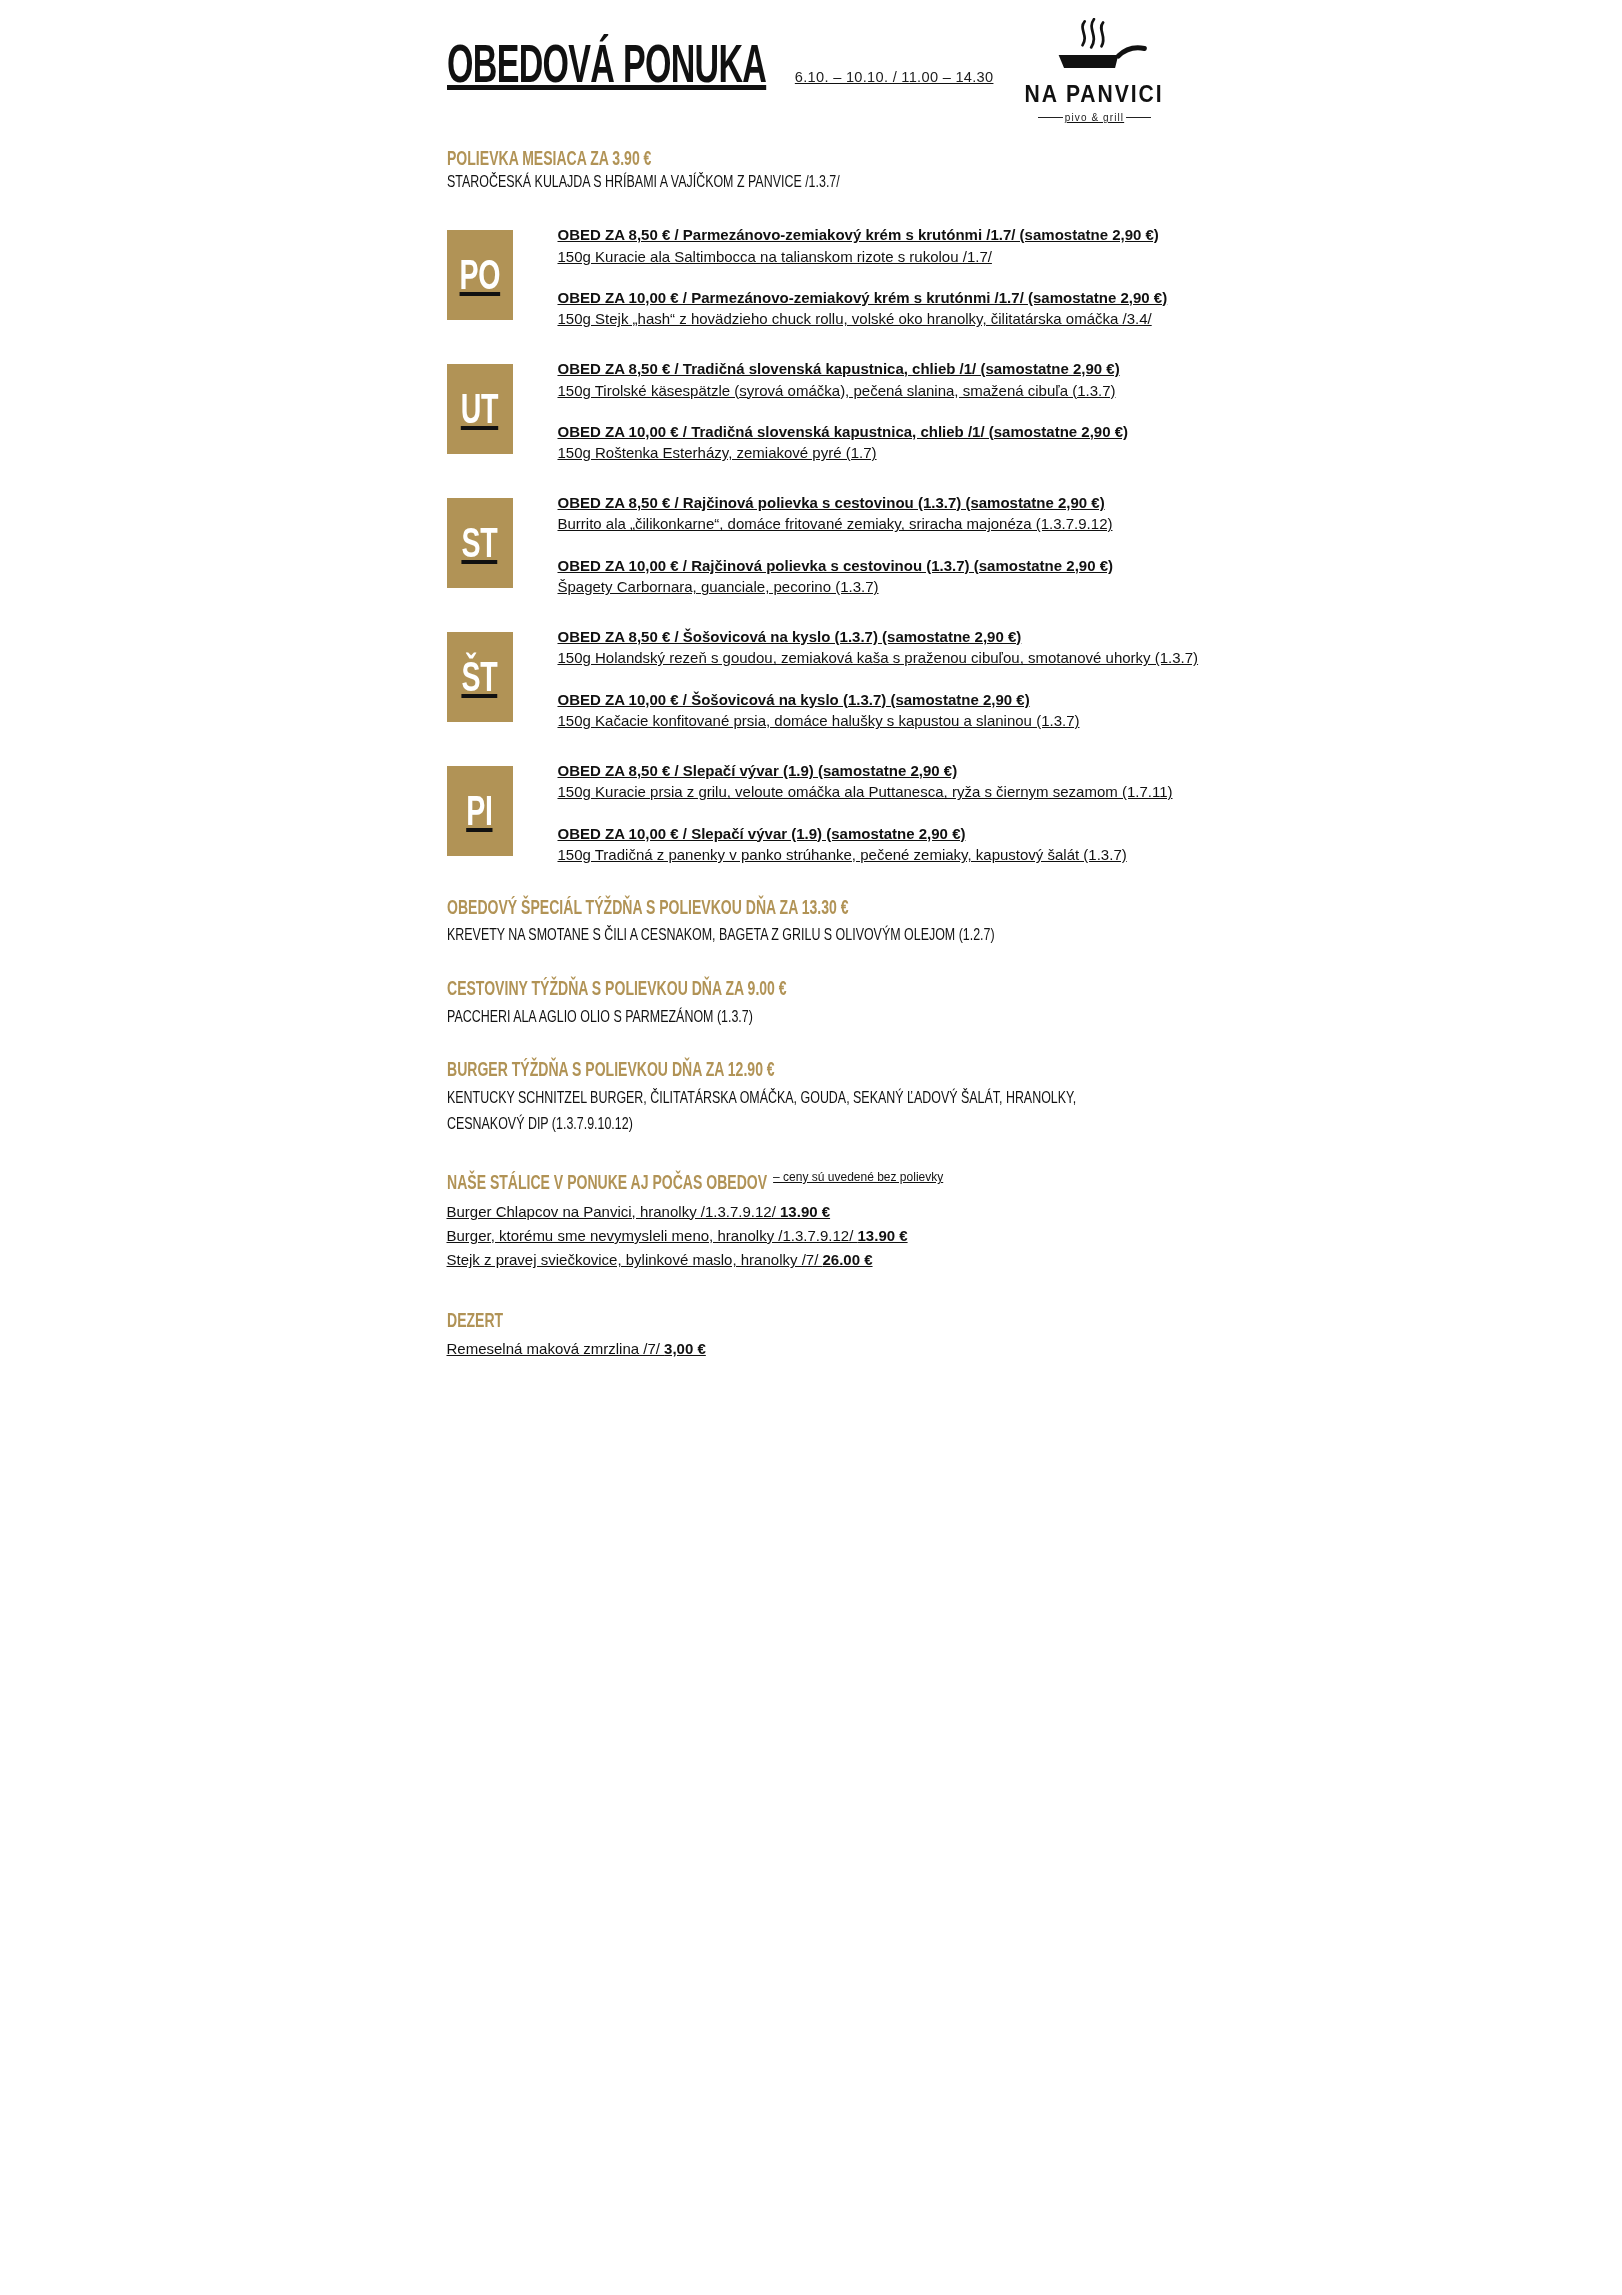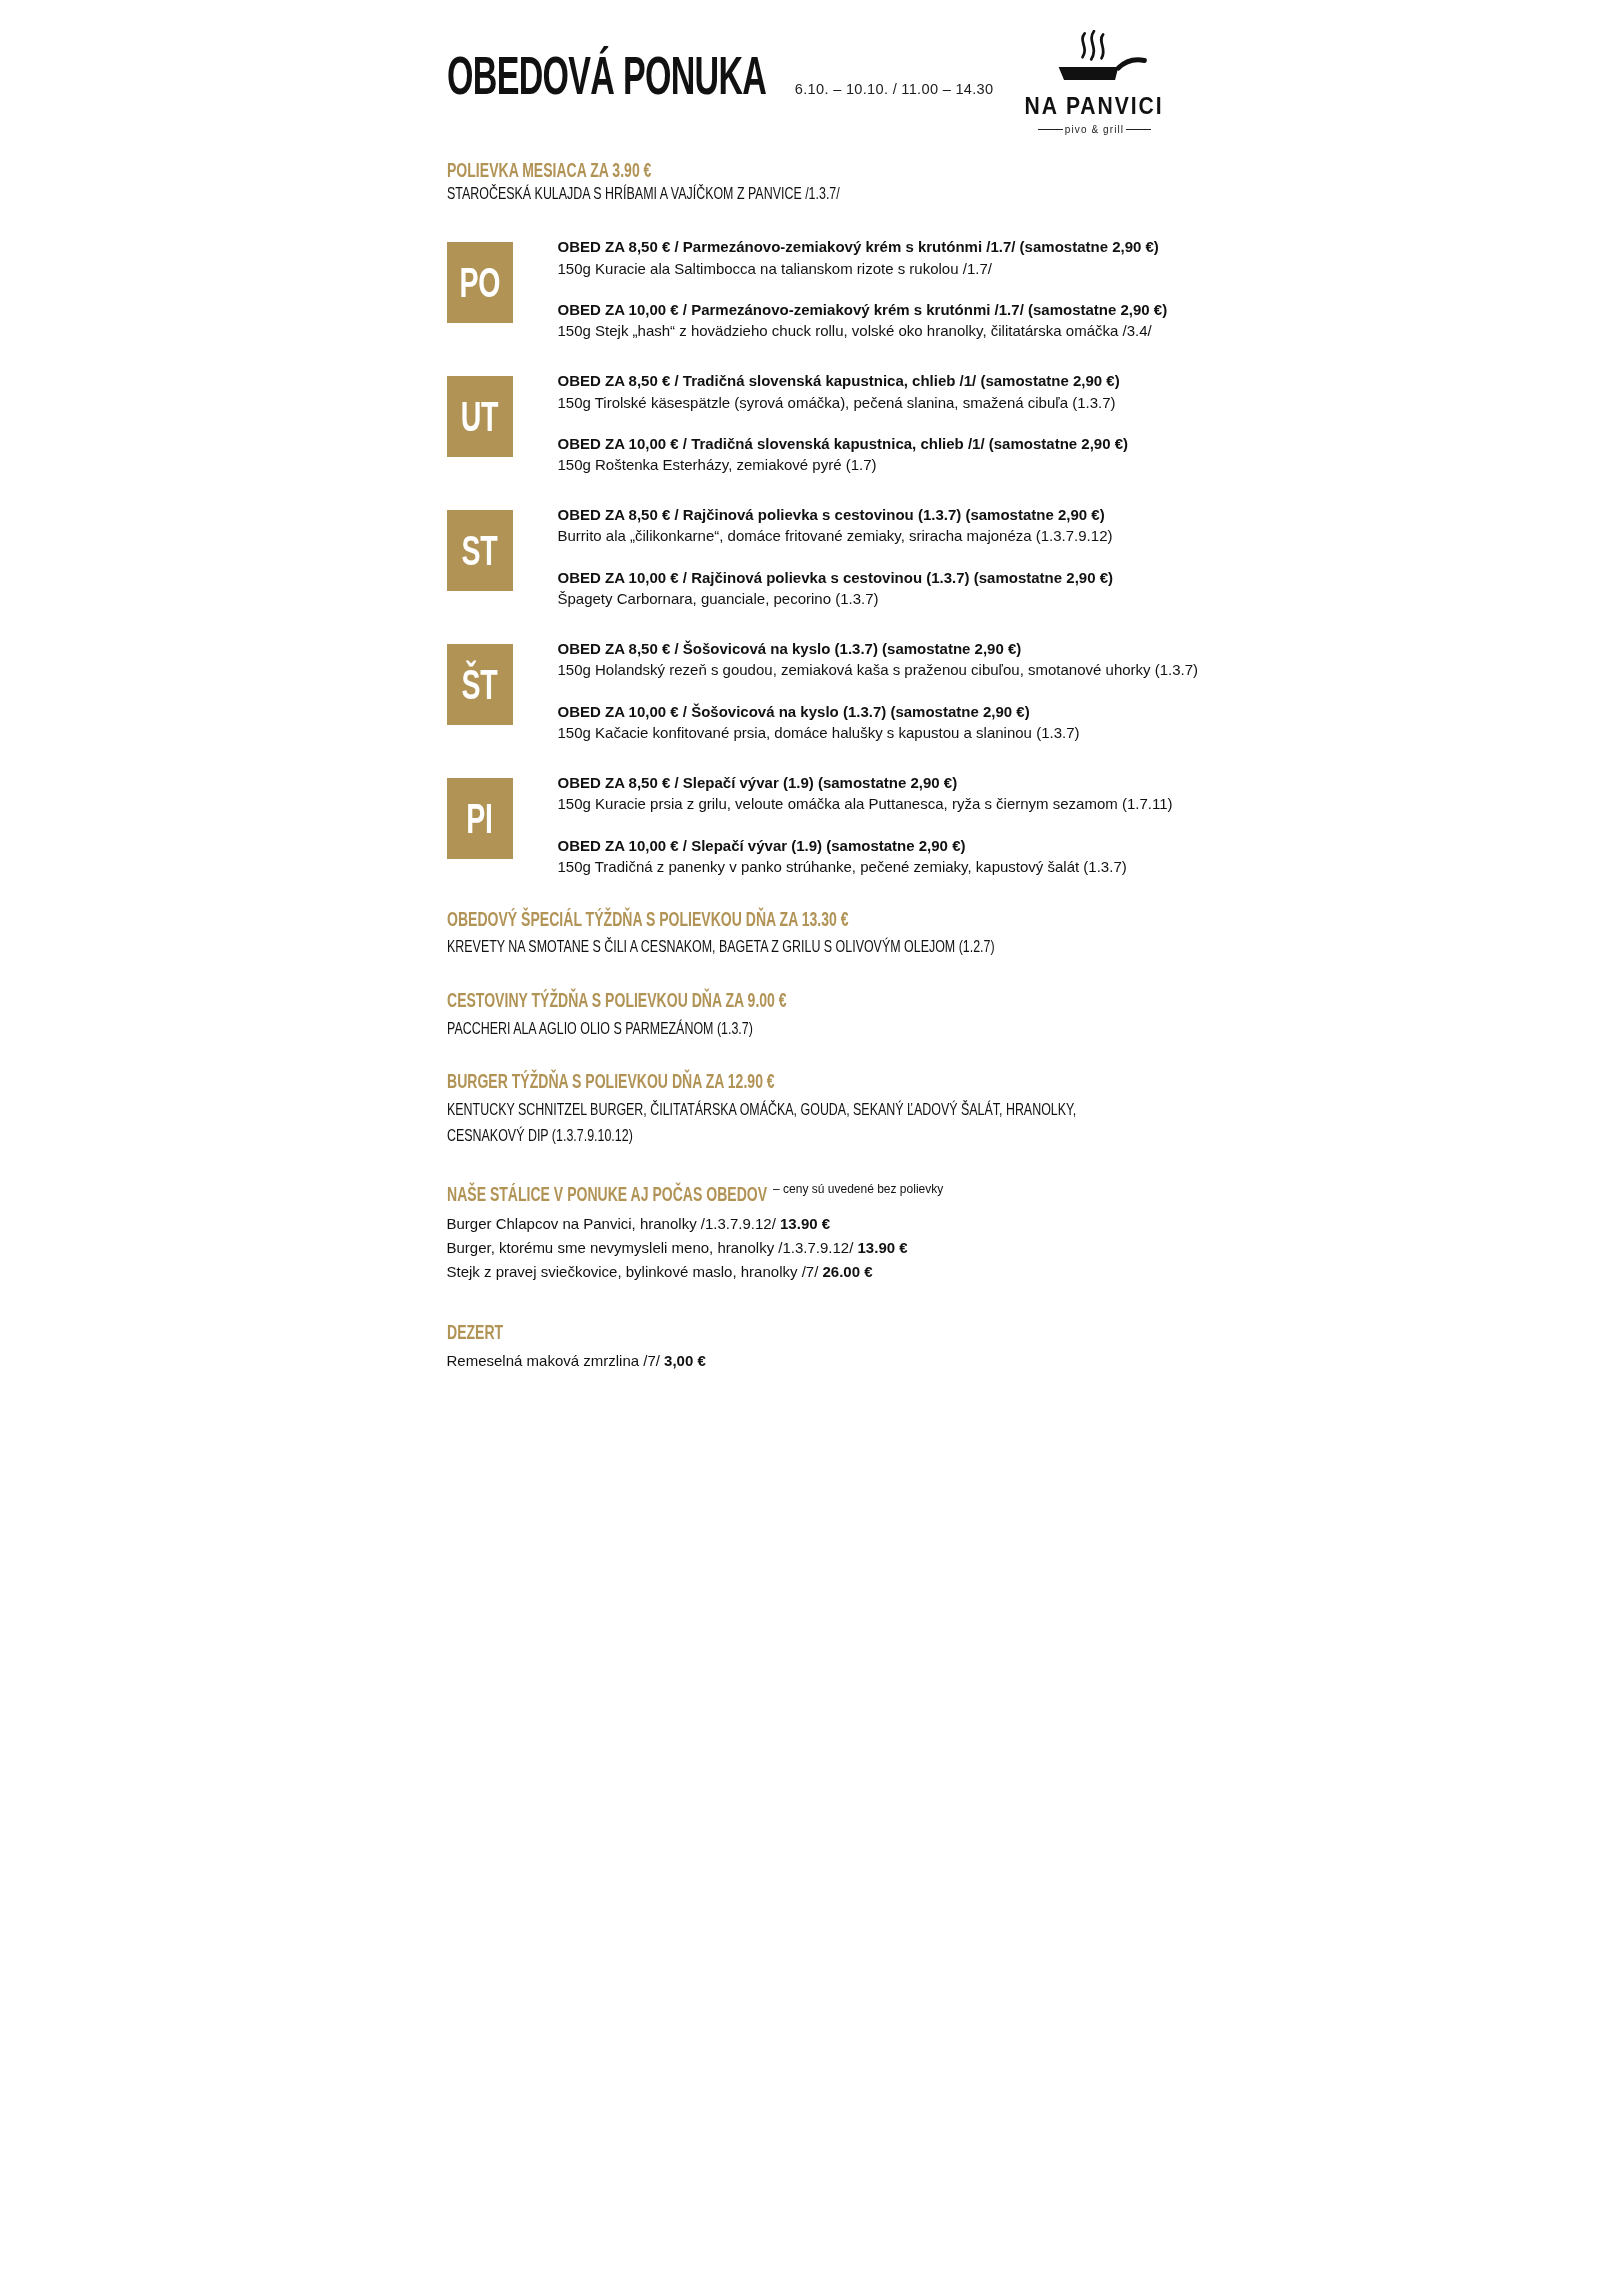--- a/index.html
+++ b/index.html
@@ -5,24 +5,25 @@
   :root{
     --gold:#b19356;
     --ink:#111111;
   }
   *{margin:0;padding:0;box-sizing:border-box;}
   html,body{background:#ffffff;}
   body{font-family:"Liberation Sans", sans-serif;color:var(--ink);}
   .page{
     width:811px;
     min-height:1147px;
-    margin:12px auto;
+    margin:0 auto;
     background:#ffffff;
     padding:23px 41px 32px 41px;
     position:relative;
+    text-decoration:underline;
   }
   
   .header-row{
     display:flex;
     align-items:flex-start;
     justify-content:space-between;
   }
   .title-wrap{display:flex;align-items:baseline;gap:9.7px;margin-top:15px;}
   .page-title{
     font-size:54px;
@@ -92,21 +93,21 @@
   .soup-section{margin-top:23px;}
   
   .days{margin-top:32px;}
   .day-row{
     display:flex;
     align-items:flex-start;
     margin-bottom:30px;
   }
   .day-badge{
     width:66px;
-    height:81px;
+    height:90px;
     background:var(--gold);
     color:#ffffff;
     display:flex;
     align-items:center;
     justify-content:center;
     flex:0 0 auto;
     margin-top:5.4px;
   }
   .day-badge span{
     font-size:42px;

